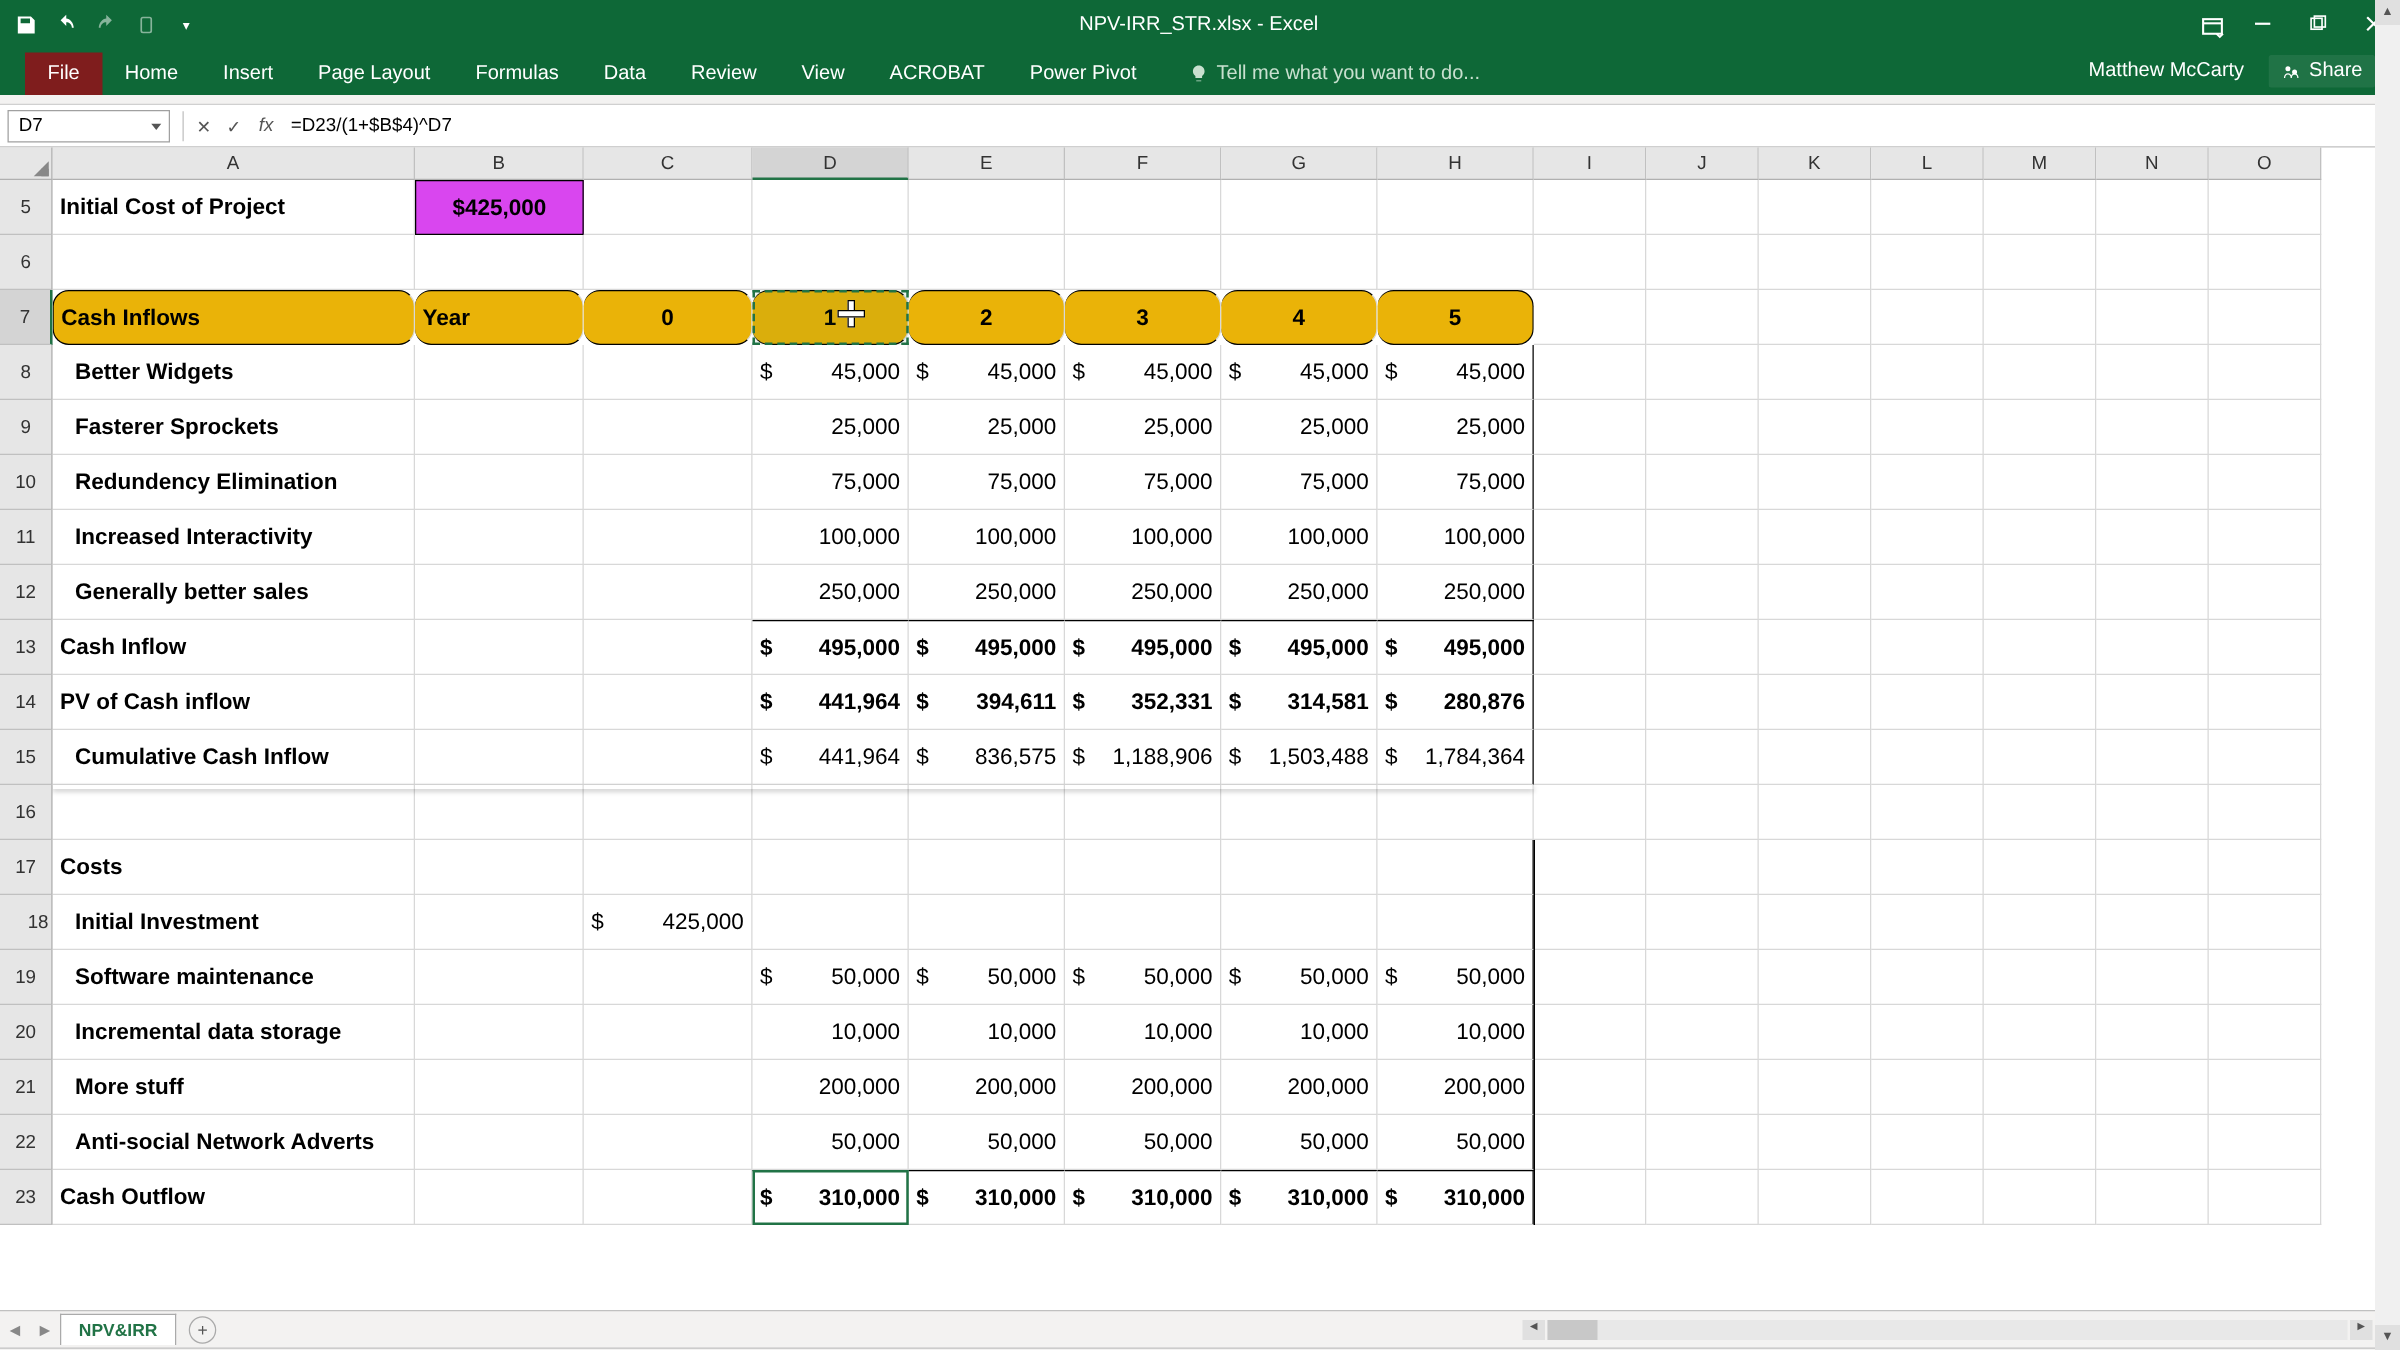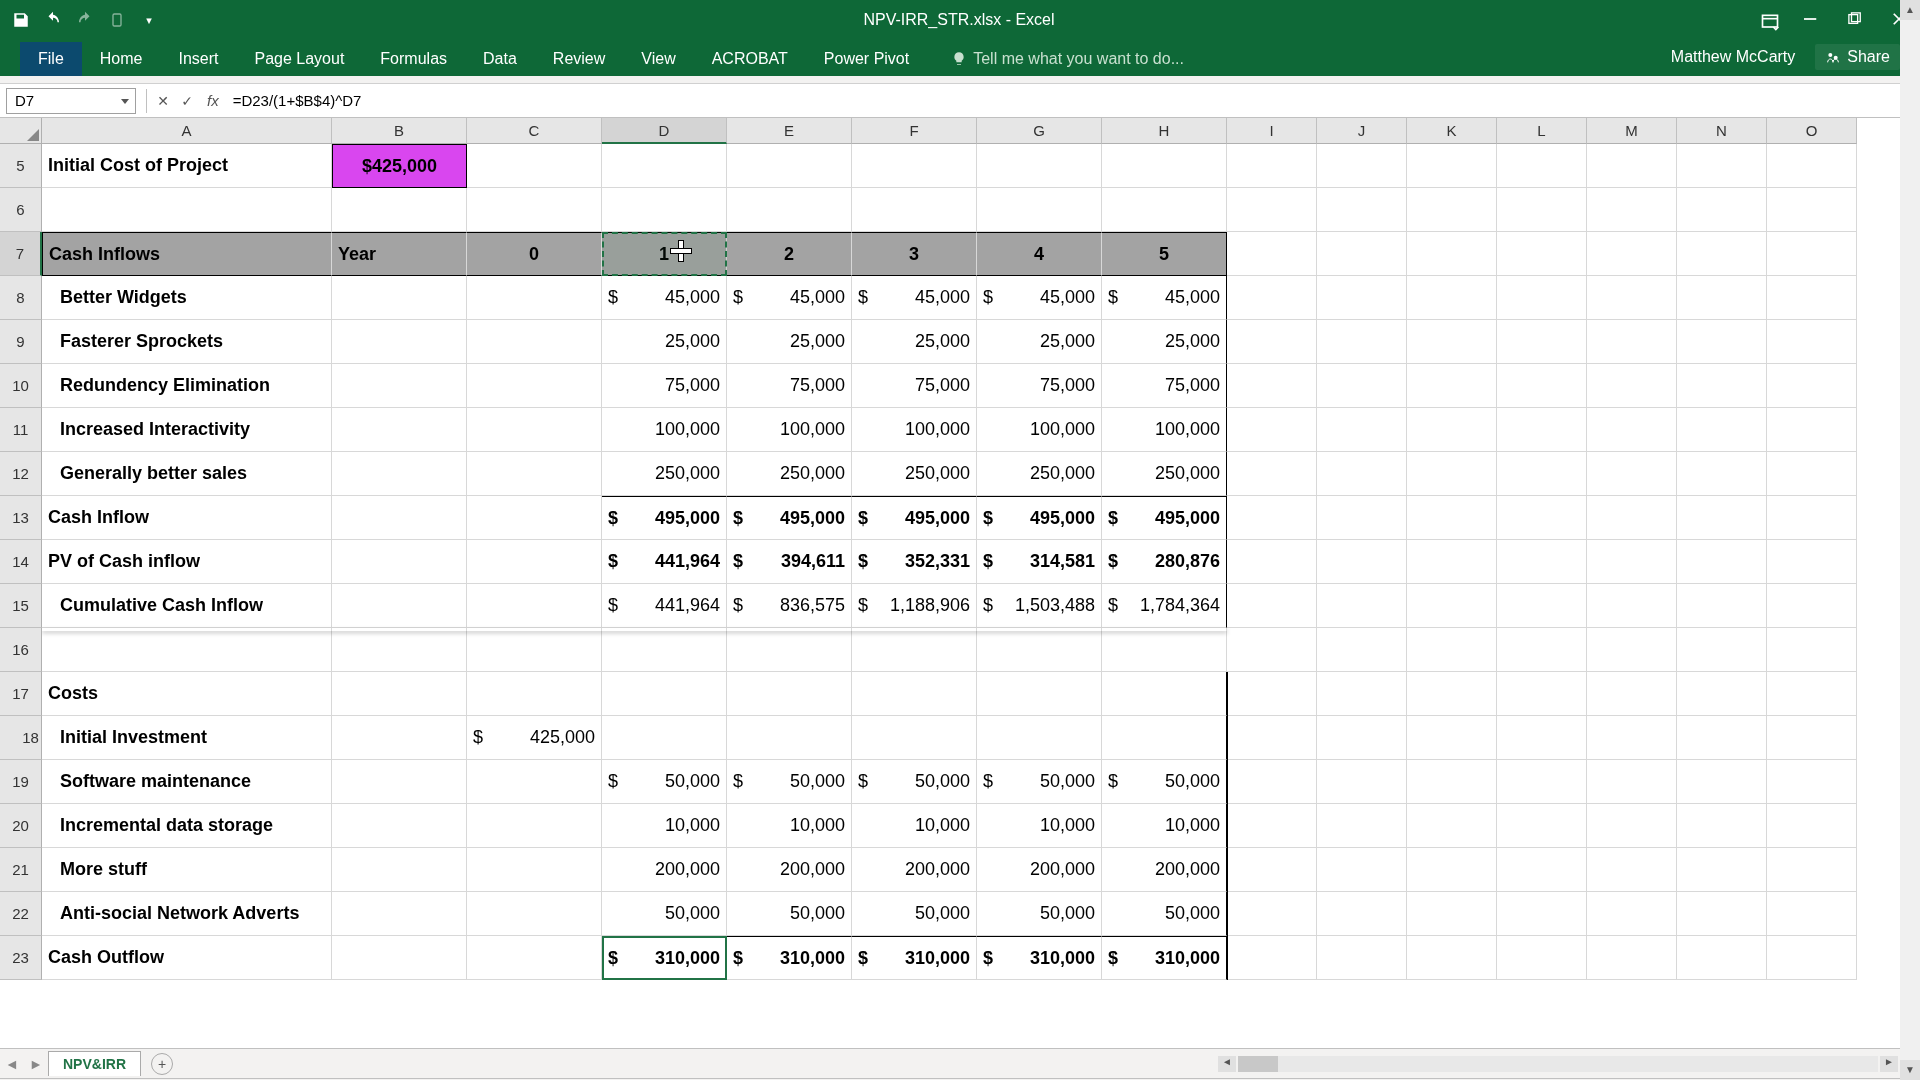--- a/index.html
+++ b/index.html
@@ -8,21 +8,21 @@
 .titlebar { background: #0e6837; height: 40px; display: flex; align-items: center; color: #fff; padding: 0 12px; }
 .qat { display: flex; gap: 14px; align-items: center; }
 .qat-icon { width: 18px; height: 18px; display: flex; align-items: center; justify-content: center; cursor: pointer; }
 .qat svg { fill: #fff; }
 .title-center { flex: 1; text-align: center; font-size: 16px; font-weight: 400; }
 .window-controls { display: flex; gap: 28px; align-items: center; }
 .wc-icon { width: 16px; height: 16px; cursor: pointer; }
 
 .ribbon { background: #0e6837; height: 36px; display: flex; align-items: flex-end; padding: 0 20px; color: #fff; font-size: 16px; }
 .ribbon-tab { padding: 8px 18px; cursor: pointer; }
-.ribbon-tab.file { background: #0c4a6e; }
+.ribbon-tab.file { background: #7f1d1d; }
 .tellme { margin-left: 24px; color: #c8e0cf; display: flex; align-items: center; gap: 6px; padding: 8px 0; }
 .tellme-bulb { width: 16px; height: 16px; }
 .ribbon-right { margin-left: auto; display: flex; align-items: center; gap: 20px; padding-bottom: 6px;}
 .share-btn { display: flex; align-items: center; gap: 6px; background: rgba(255,255,255,0.08); padding: 4px 10px; border-radius: 2px; }
 
 .ribbon-body { background: #f3f2f1; height: 8px; border-bottom: 1px solid #d0d0d0; }
 
 .formula-bar { display: flex; align-items: center; height: 34px; border-bottom: 1px solid #c0c0c0; background: #fff; }
 .name-box { width: 130px; border: 1px solid #a0a0a0; margin: 3px 6px; height: 26px; display: flex; align-items: center; padding: 0 8px; font-size: 15px; background: #fff; position: relative; }
 .name-box::after { content: ''; position: absolute; right: 6px; top: 10px; border-left: 4px solid transparent; border-right: 4px solid transparent; border-top: 5px solid #555; }
@@ -42,21 +42,21 @@
 .row-headers { width: 42px; }
 .row-h { background: #e6e6e6; border-right: 1px solid #b0b0b0; border-bottom: 1px solid #c0c0c0; font-size: 15px; color: #333; text-align: center; display:flex; align-items:center; justify-content:center; }
 .row-h.sel { background: #d4d4d4; border-right: 2px solid #217346; }
 
 .cells { position: relative; }
 .cell { border-right: 1px solid #d8d8d8; border-bottom: 1px solid #d8d8d8; padding: 0 6px; font-size: 18px; display: flex; align-items: center; }
 .cell.bold { font-weight: 700; }
 .cell.right { justify-content: flex-end; }
 .cell.indent { padding-left: 18px; }
 .cell.yellow { background: #d946ef; border: 1px solid #000; font-weight: 700; justify-content: center; }
-.cell.header-row { background: #a3a3a3; border-top: 1px solid #000; border-bottom: 1px solid #000; font-weight: 700; }
+.cell.header-row { background: #eab308; border-top: 1px solid #000; border-bottom: 1px solid #000; font-weight: 700; border-radius: 13px; }
 .cell.header-row-end { border-right: 1px solid #000;}
 .cell.header-row-start { border-left: 1px solid #000;}
 .money { display: flex; justify-content: space-between; width: 100%; }
 .money .sym { margin-right: 4px; }
 .top-border { border-top: 1px solid #000; }
 .right-border-dark { border-right: 1px solid #000; }
 
 .sel-D7 { position: absolute; border: 2px dashed #217346; background: rgba(33,115,70,0.08); pointer-events: none; }
 .cursor-plus { position: absolute; width: 20px; height: 20px; pointer-events:none; }
 .cursor-plus::before, .cursor-plus::after { content:''; position:absolute; background:#fff; border:1px solid #000; }

